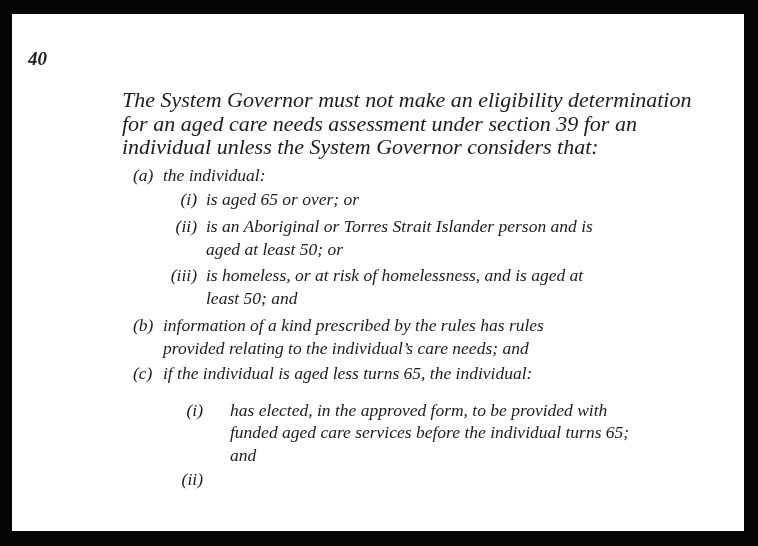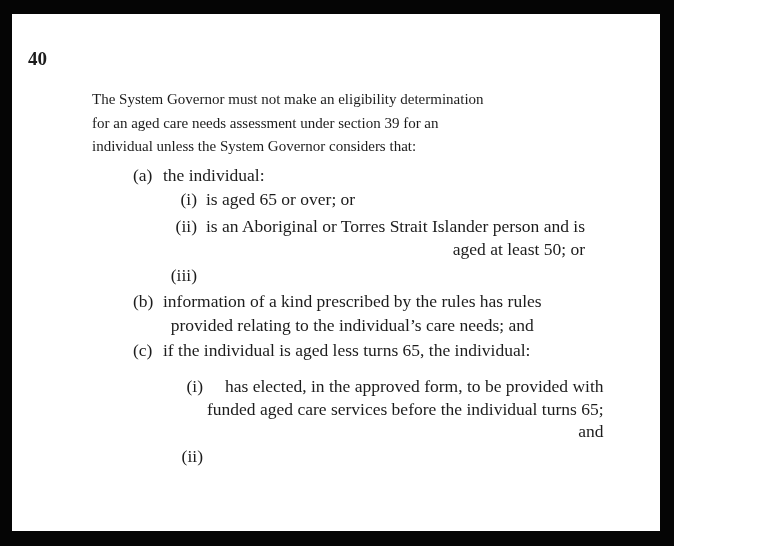--- a/index.html
+++ b/index.html
@@ -2,83 +2,82 @@
 <html><head>
 <meta charset="utf-8">
 <style>
   html, body {
     margin: 0;
     padding: 0;
     background: #ffffff;
   }
   .page {
     position: relative;
-    width: 674px;
+    width: 758px;
     height: 546px;
     box-sizing: border-box;
     background: #ffffff;
     border-top: 14px solid #050505;
     border-right: 14px solid #050505;
     border-bottom: 15px solid #050505;
     border-left: 12px solid #050505;
     overflow: hidden;
     font-family: "Liberation Serif", "DejaVu Serif", serif;
     color: #1c1c1c;
+    font-style: italic;
   }
   .heading {
     display: flex;
     column-gap: 10px;
     margin: 32px 0 0 16px;
     font-size: 19px;
     font-weight: bold;
     line-height: 26px;
     letter-spacing: 0.1px;
   }
   .intro {
-    margin: 16px 0 0 80px;
-    font-size: 15px;
+    margin: 16px 0 0 110px;
+    font-size: 22px;
     line-height: 23.5px;
     white-space: pre-line;
   }
   .item {
     display: flex;
     margin-left: 121px;
     font-size: 17.5px;
     line-height: 23.5px;
   }
   .item .imark {
     flex: none;
     width: 30px;
   }
   .item .itext {
     white-space: pre-line;
-    text-align: center;
   }
   .sub {
     display: flex;
     margin-left: 141px;
     font-size: 17.5px;
     line-height: 23.5px;
   }
   .sub .smark {
     flex: none;
     width: 44px;
     text-align: right;
   }
   .sub .stext {
     margin-left: 9px;
     white-space: pre-line;
-    text-align: right;
   }
   .sub-c {
     margin-left: 147px;
     line-height: 22.5px;
   }
   .sub-c .stext {
-    margin-left: 4px;
+    margin-left: 27px;
   }
   .mt1  { margin-top: 1px; }
   .mt1h { margin-top: 1.5px; }
   .mt2  { margin-top: 2px; }
   .mt3  { margin-top: 3px; }
   .mt5  { margin-top: 5px; }
   .mt13 { margin-top: 13px; }
 </style>
 </head>
 <body>
@@ -104,20 +103,22 @@
   </div>
 
   <div class="sub mt3">
     <span class="smark">(ii)</span>
     <div class="stext">is an Aboriginal or Torres Strait Islander person and is
 aged at least 50; or</div>
   </div>
 
   <div class="sub mt2">
     <span class="smark">(iii)</span>
+    <div class="stext">is homeless, or at risk of homelessness, and is aged at
+least 50; and</div>
   </div>
 
   <div class="item mt3">
     <span class="imark">(b)</span>
     <div class="itext">information of a kind prescribed by the rules has rules
 provided relating to the individual’s care needs; and</div>
   </div>
 
   <div class="item mt1h">
     <span class="imark">(c)</span>

